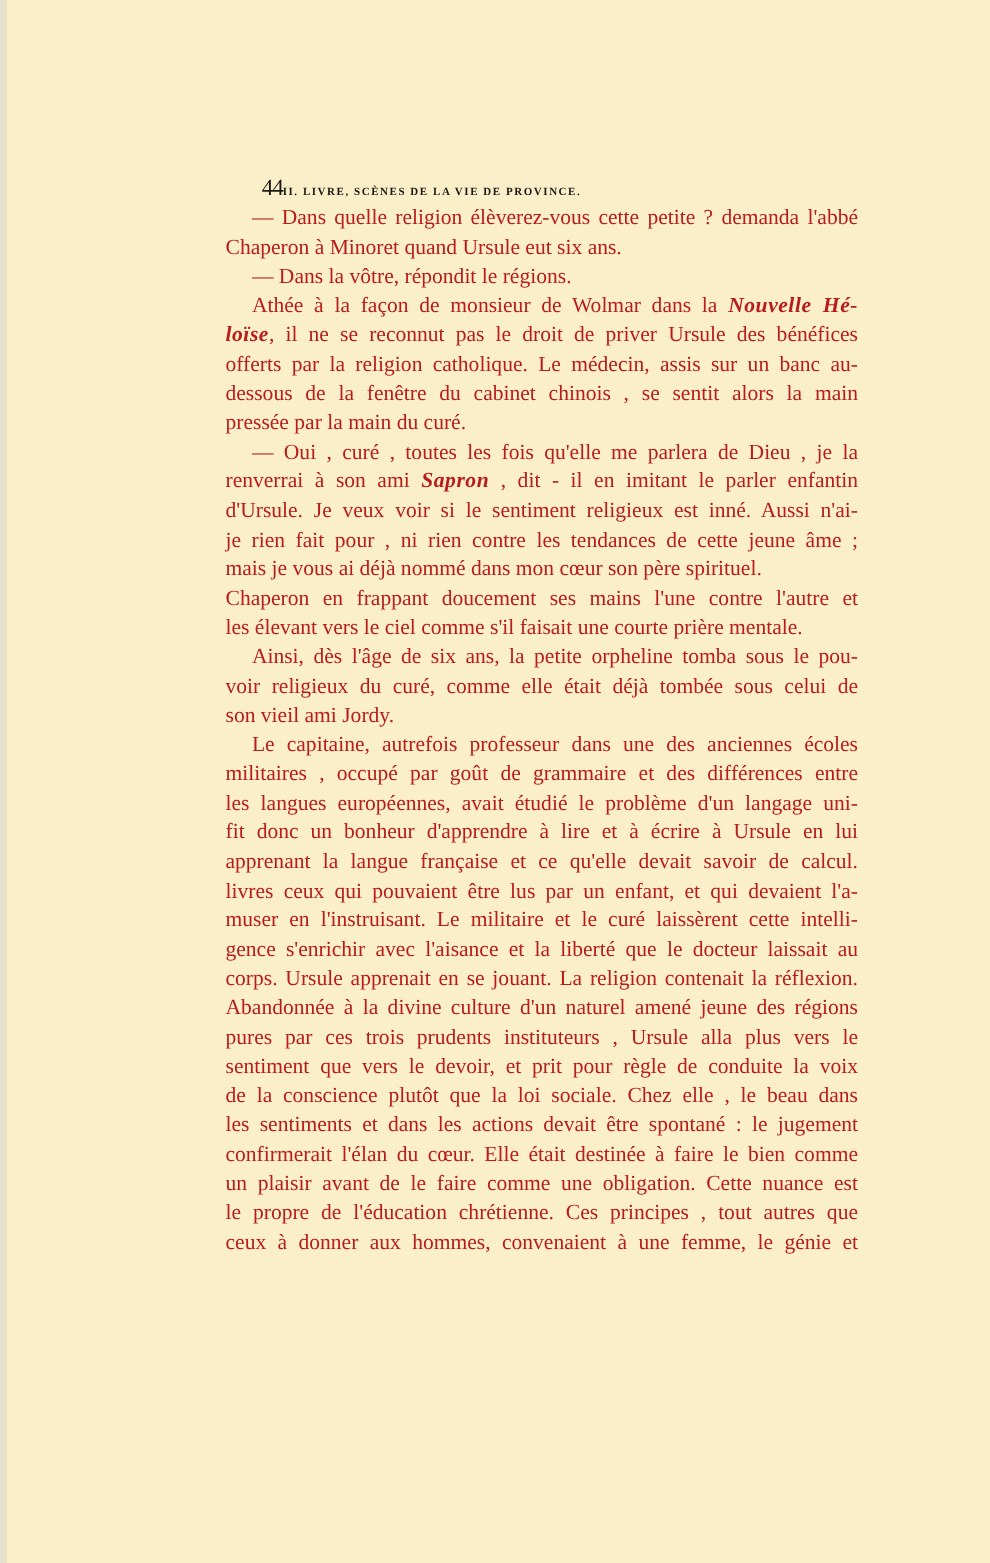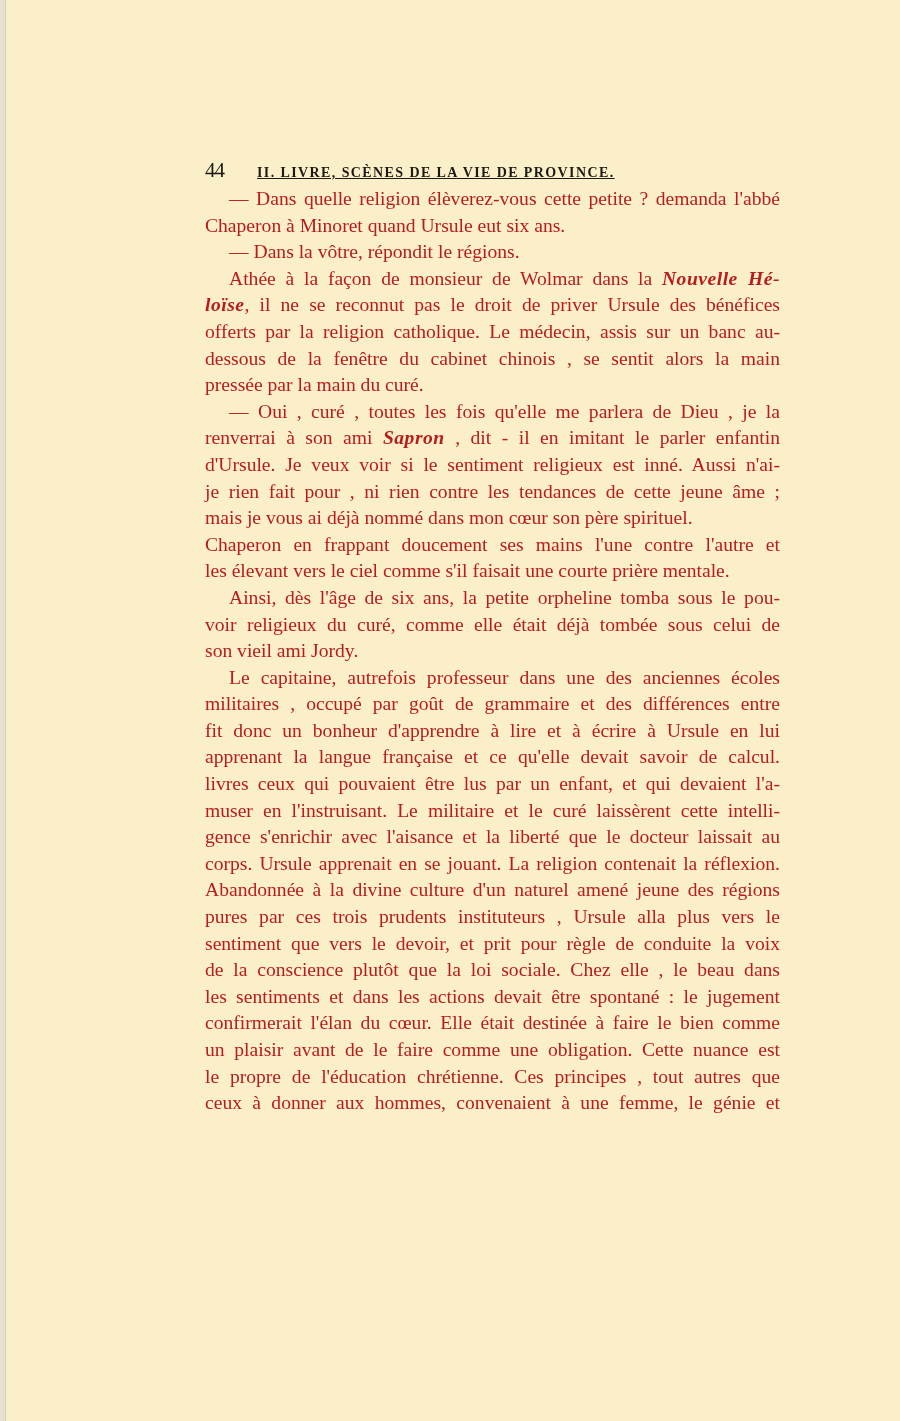--- a/index.html
+++ b/index.html
@@ -15,27 +15,26 @@
     border-left: 1px solid #d9d2bb;
   }
   .leftedge {
     position: absolute; left: 0; top: 0; width: 5px; height: 1421px;
     background: #e6e0cf;
   }
   .header {
     position: absolute; left: 205px; top: 158px; width: 575px;
     font-family: "Liberation Serif", serif;
     color: #1c1a14;
-    display: flex; align-items: baseline;
+    display: flex; align-items: baseline; text-align: right;
   }
   .pagenum { font-size: 21px; width: 52px; letter-spacing: -1px; }
   .running {
-    font-size: 14px; font-weight: bold; letter-spacing: 1.4px;
+    font-size: 10px; font-weight: bold; letter-spacing: 1.4px;
     text-transform: uppercase;
-    text-decoration: underline;
   }
   .text {
     position: absolute; left: 205px; top: 186px; width: 575px;
     font-family: Liberation Serif, serif;
     font-size: 19.6px;
     line-height: 26.6px;
     color: #b91c1c;
   }
   .line {
     display: block; white-space: nowrap;
@@ -84,20 +83,21 @@
       <span class="line last">les élevant vers le ciel comme s'il faisait une courte prière mentale.</span>
     </div>
     <div>
       <span class="line indent">Ainsi, dès l'âge de six ans, la petite orpheline tomba sous le pou-</span>
       <span class="line">voir religieux du  curé,  comme elle était déjà tombée sous celui de</span>
       <span class="line last">son vieil ami Jordy.</span>
     </div>
     <div>
       <span class="line indent">Le capitaine, autrefois professeur dans une  des  anciennes écoles</span>
       <span class="line">militaires , occupé par goût de  grammaire  et des différences entre</span>
+      <span class="line">les langues européennes, avait étudié le problème d'un langage uni-</span>
       <span class="line">fit donc un bonheur d'apprendre à lire et à écrire à  Ursule  en lui</span>
       <span class="line">apprenant la langue française et ce  qu'elle  devait  savoir de calcul.</span>
       <span class="line">livres ceux qui pouvaient être lus par un enfant, et qui devaient l'a-</span>
       <span class="line">muser en l'instruisant. Le militaire et le curé laissèrent cette intelli-</span>
       <span class="line">gence s'enrichir avec l'aisance et la liberté que le docteur laissait au</span>
       <span class="line">corps. Ursule apprenait en se jouant. La religion contenait la réflexion.</span>
       <span class="line">Abandonnée à la divine culture d'un naturel amené jeune des régions</span>
       <span class="line">pures par ces  trois  prudents instituteurs , Ursule  alla  plus vers le</span>
       <span class="line">sentiment que vers le devoir,  et prit pour règle de conduite la voix</span>
       <span class="line">de la conscience plutôt que  la  loi  sociale.  Chez  elle ,  le beau dans</span>

